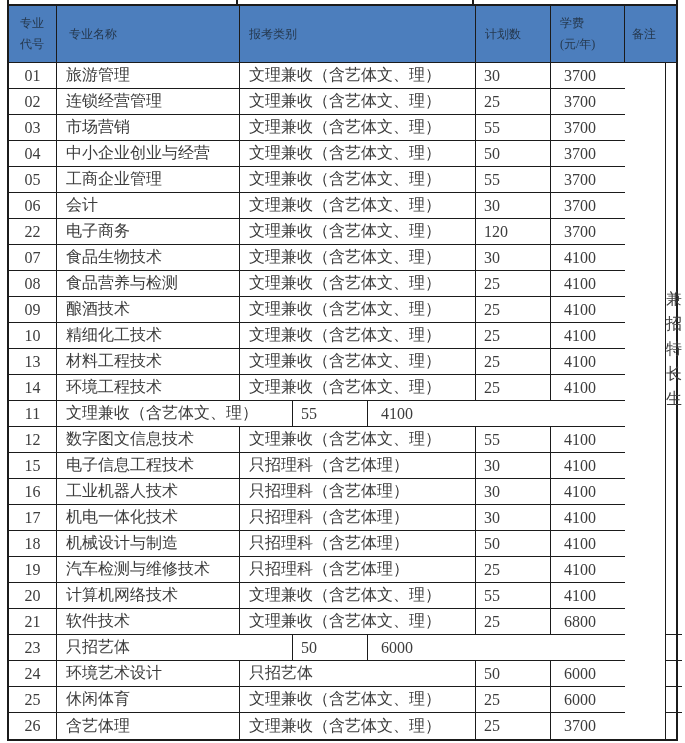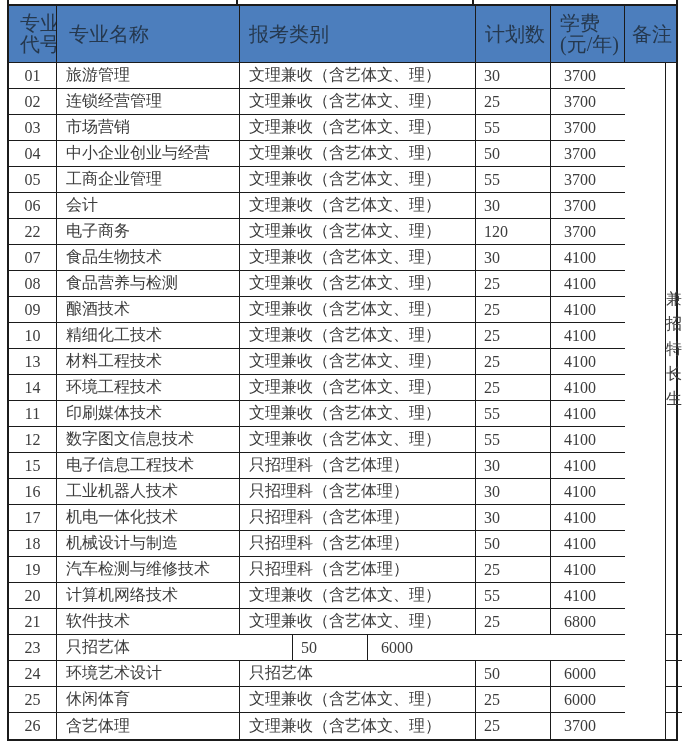--- a/index.html
+++ b/index.html
@@ -18,21 +18,21 @@
 
   .admission-table {
     position:absolute; left:7px; top:4px; width:671px; height:737px;
     border:2px solid #1b1b1b; box-sizing:border-box; background:#ffffff;
   }
 
   
   .hrow {
     display:flex; height:57px; background:#4c7ebd;
     border-bottom:1.5px solid #1b1b1b; box-sizing:border-box;
-    color:#25384e; font-size:20px;
+    color:#25384e; font-size:12px;
   }
   .hcell {
     box-sizing:border-box; border-right:1.5px solid #1b1b1b;
     display:flex; flex-direction:column; justify-content:center; align-items:flex-start;
     line-height:21px; white-space:nowrap; overflow:hidden;
   }
   .w-code    { width:48px;  padding-left:11px; }
   .w-name    { width:183px; padding-left:12px; }
   .w-cat     { width:236px; padding-left:9px; }
   .w-plan    { width:75px;  padding-left:9px; }
@@ -191,21 +191,20 @@
   </div>
           <div class="row">
     <div class="cell c-code">14</div>
     <div class="cell c-name">环境工程技术</div>
     <div class="cell c-cat">文理兼收（含艺体文、理）</div>
     <div class="cell c-plan">25</div>
     <div class="cell c-tuition">4100</div>
   </div>
           <div class="row">
     <div class="cell c-code">11</div>
-    <div class="cell c-name">印刷媒体技术</div>
     <div class="cell c-cat">文理兼收（含艺体文、理）</div>
     <div class="cell c-plan">55</div>
     <div class="cell c-tuition">4100</div>
   </div>
           <div class="row">
     <div class="cell c-code">12</div>
     <div class="cell c-name">数字图文信息技术</div>
     <div class="cell c-cat">文理兼收（含艺体文、理）</div>
     <div class="cell c-plan">55</div>
     <div class="cell c-tuition">4100</div>

